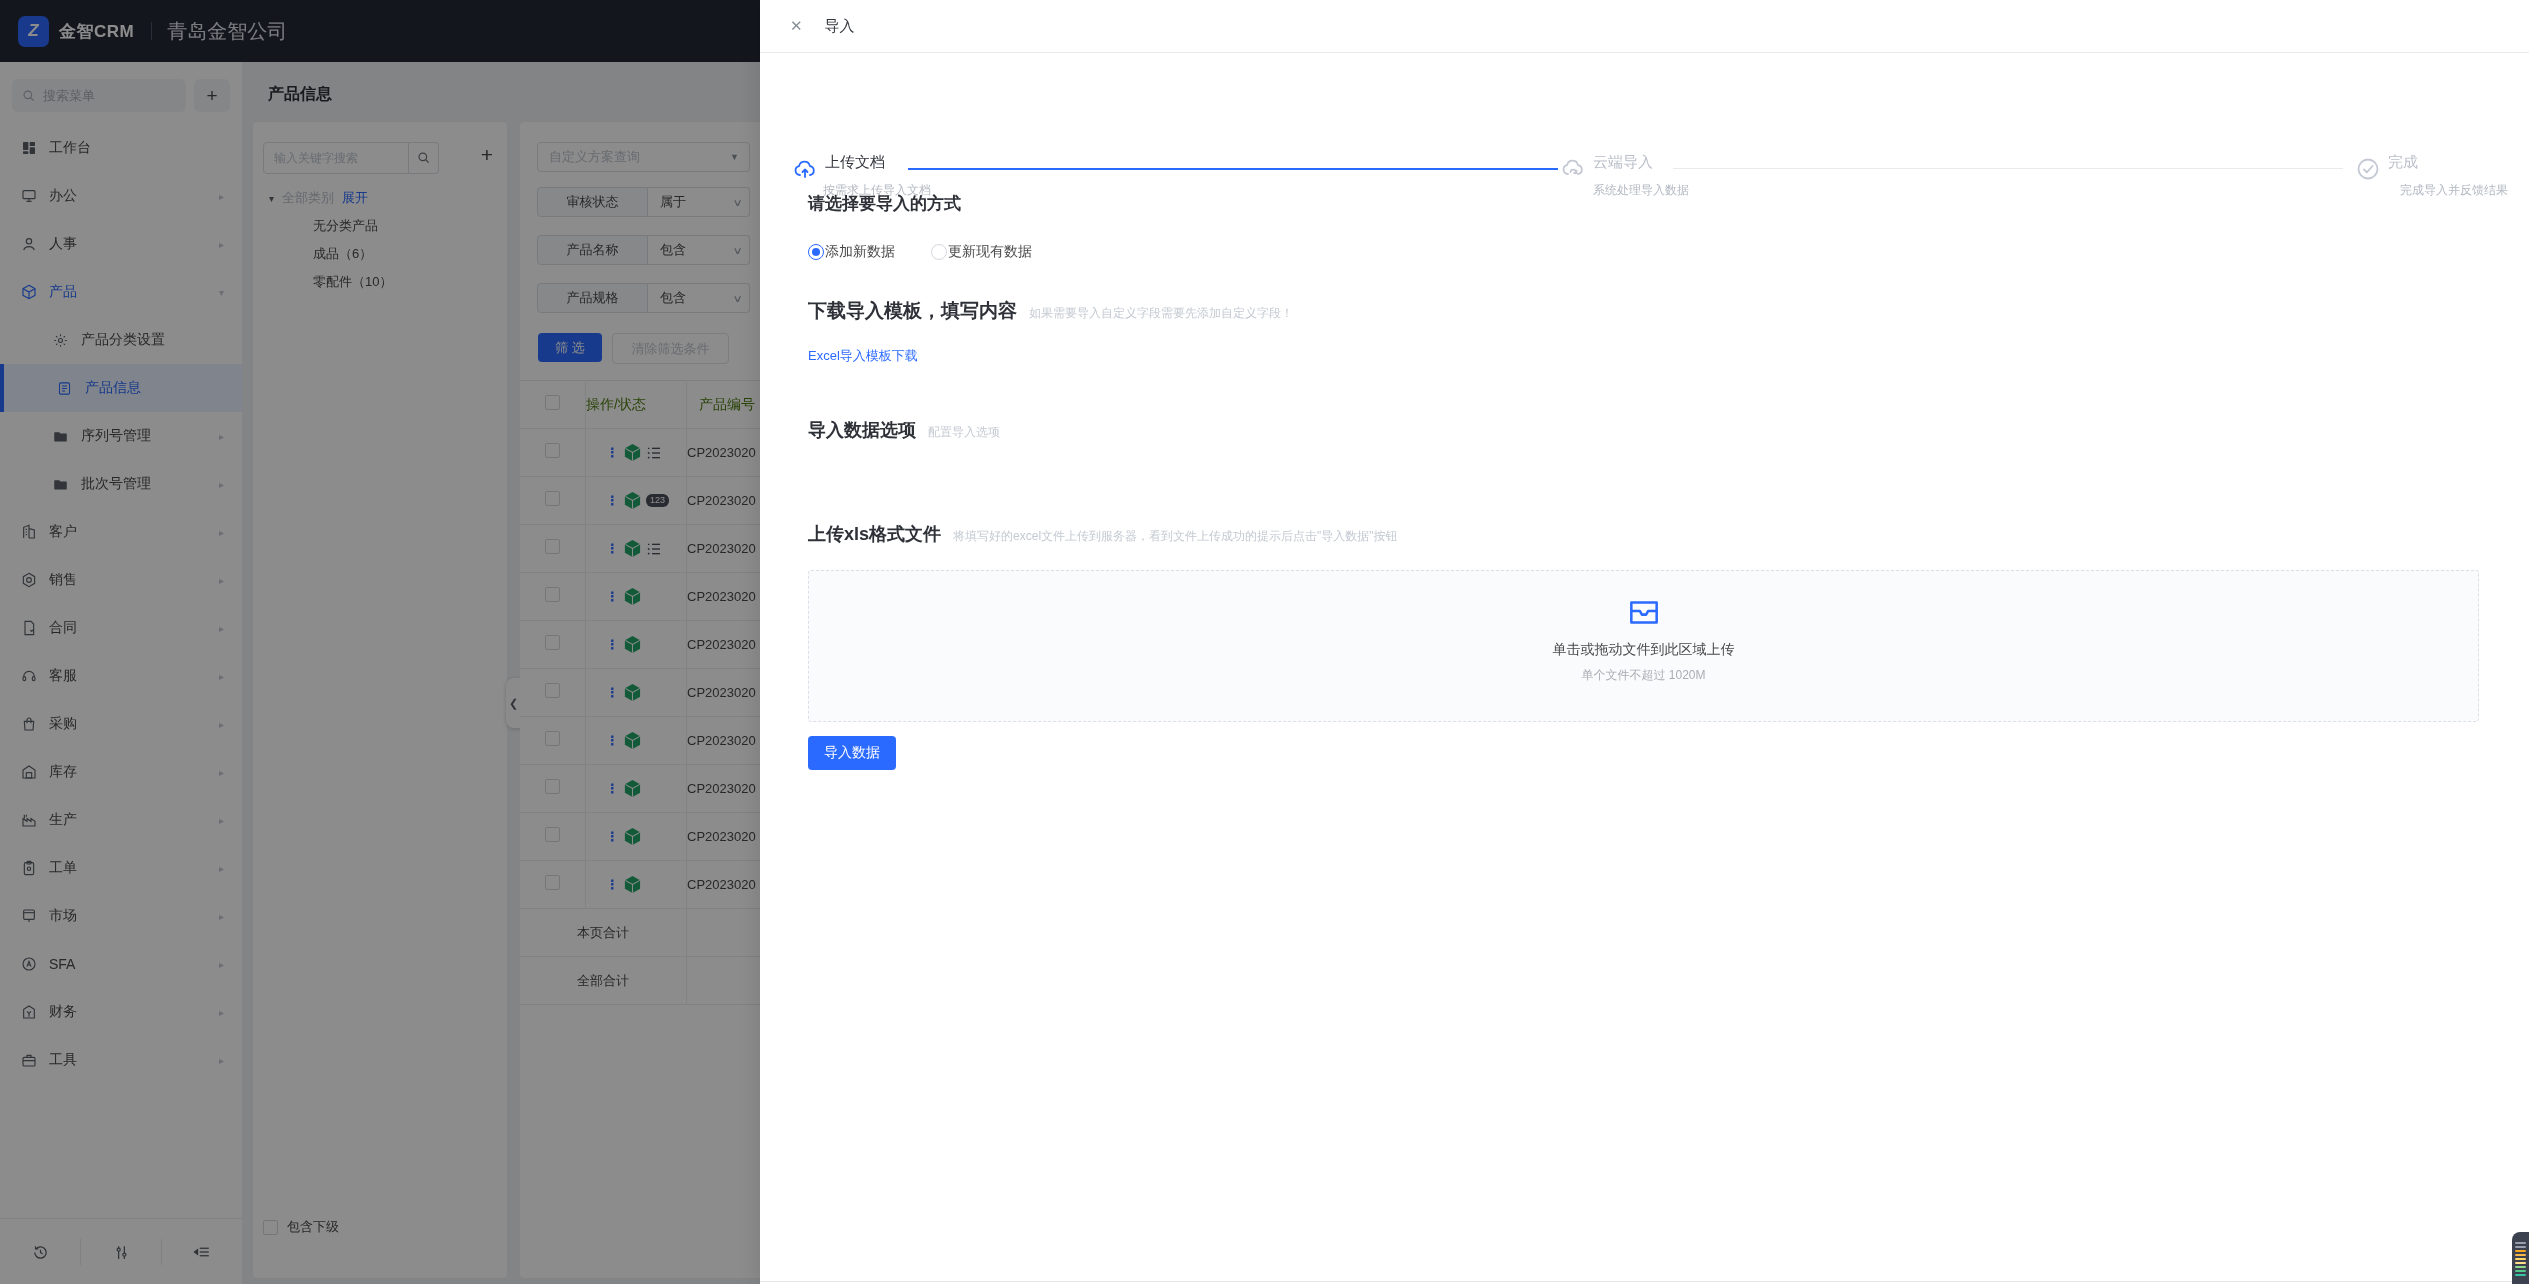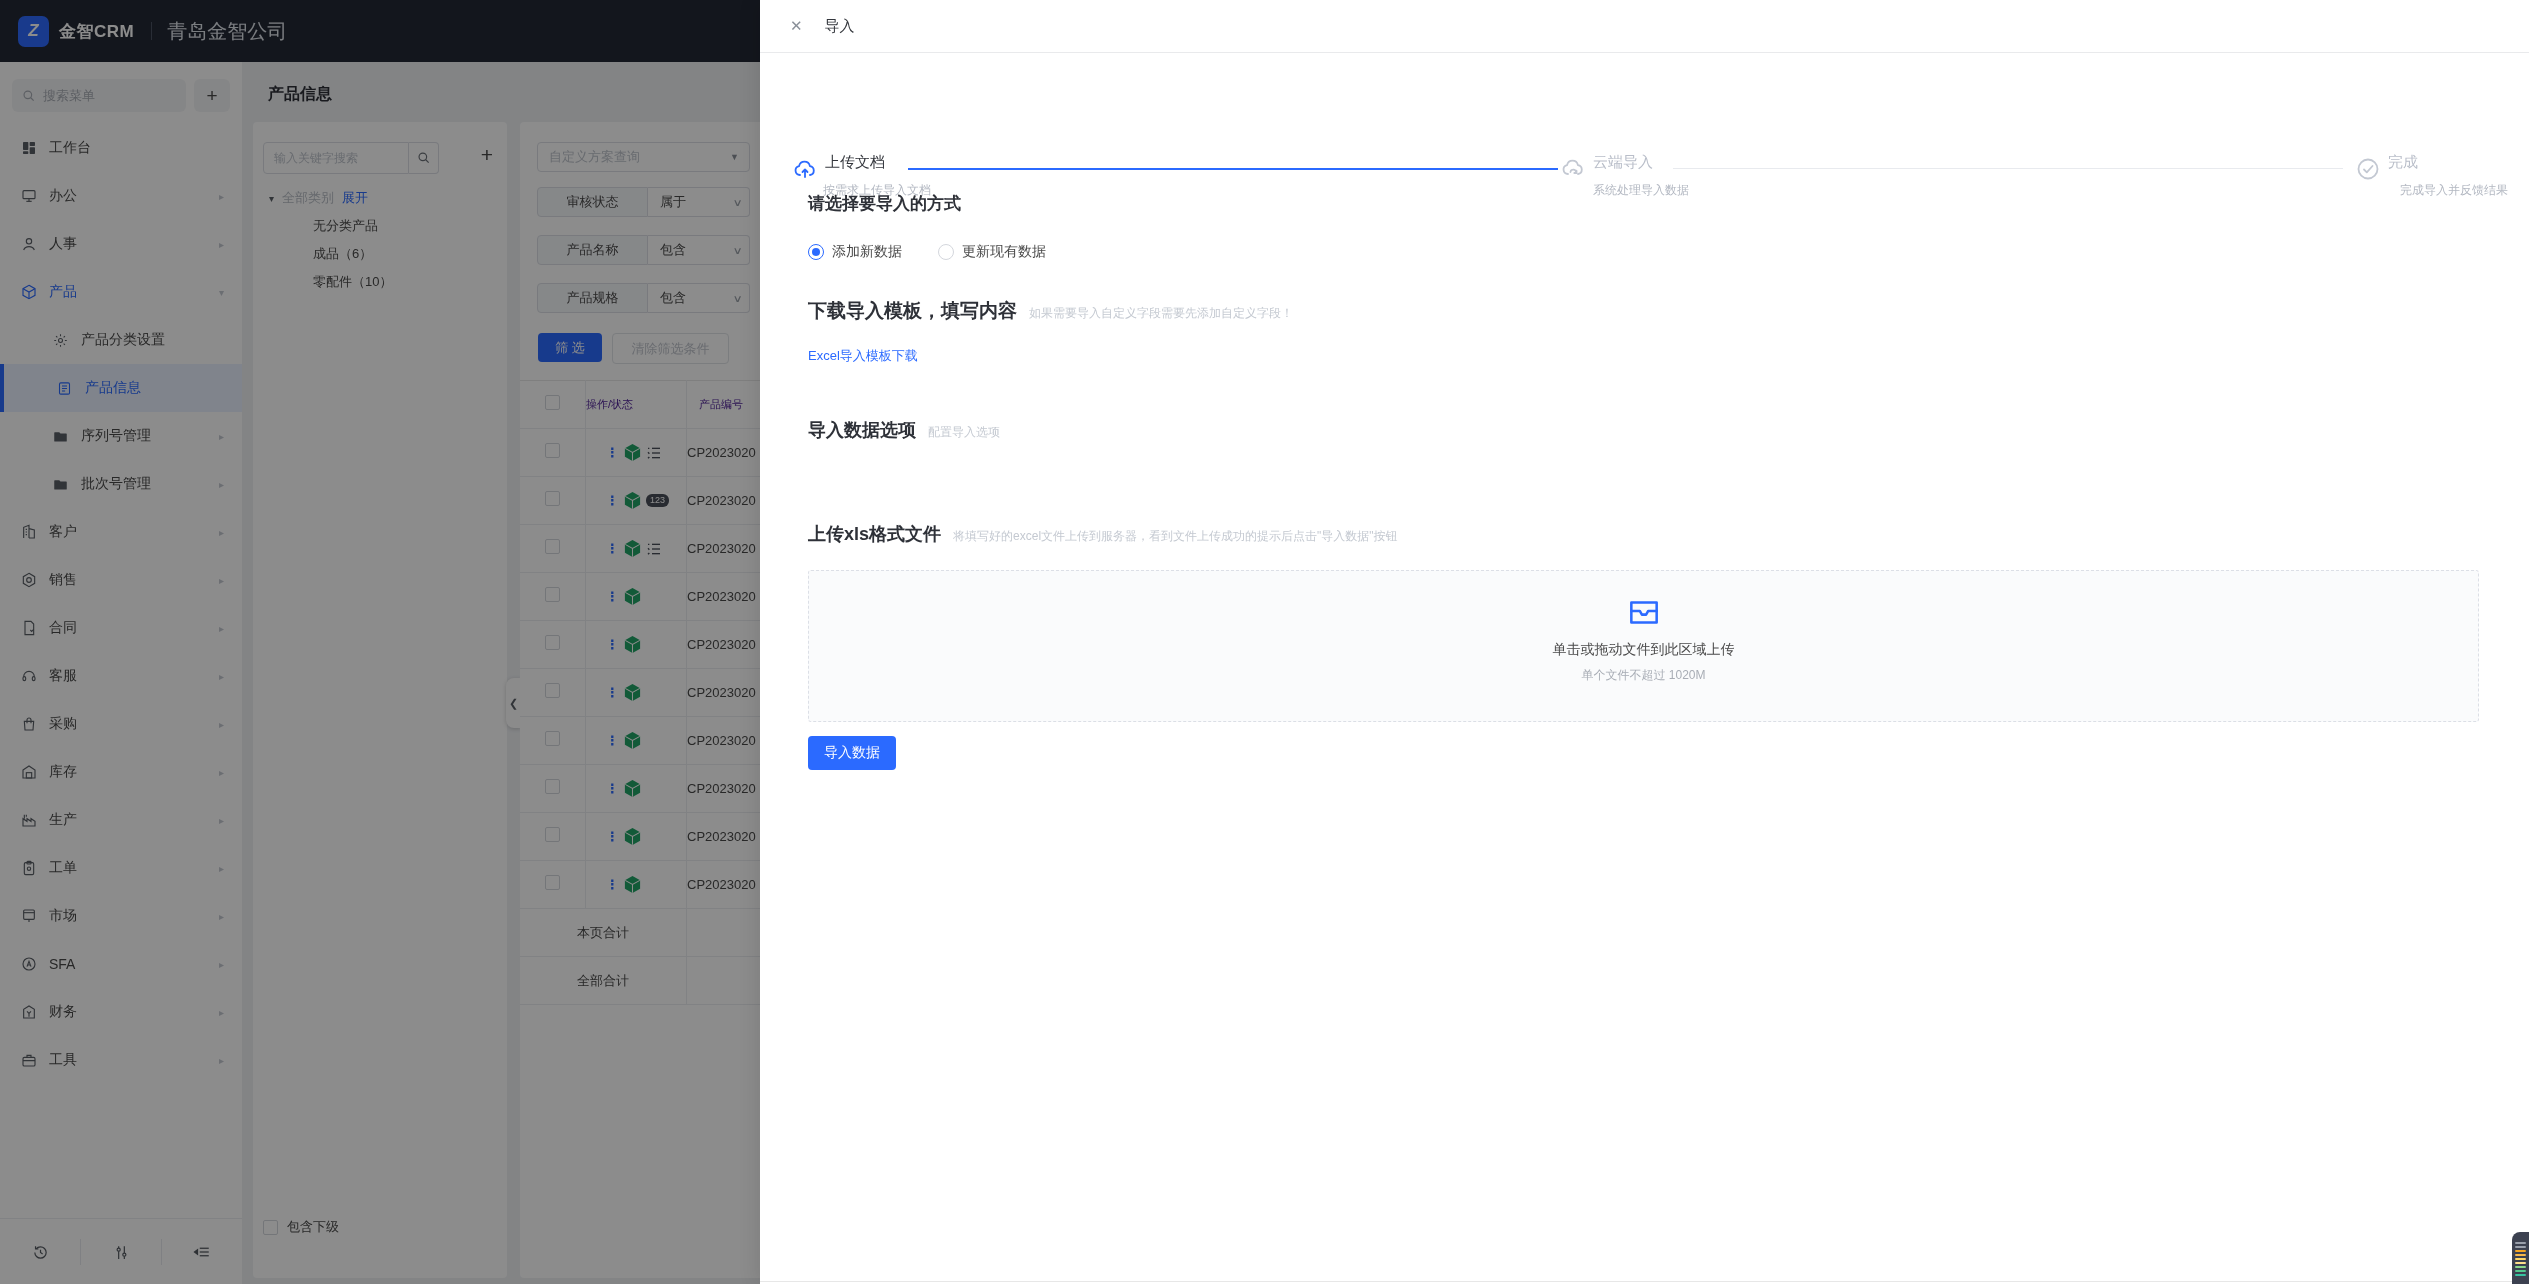--- a/index.html
+++ b/index.html
@@ -60,21 +60,21 @@
   .f-op{width:102px;border:1px solid #dcdfe6;border-left:none;border-radius:0 4px 4px 0;display:flex;align-items:center;justify-content:space-between;padding:0 8px 0 12px;font-size:13px;color:#4a4a4a;box-sizing:border-box;}
   .chev{color:#9aa0a8;font-size:10px;transform:scaleX(1.4);}
   .btn-blue{background:#2b6aff;color:#fff;border:none;border-radius:4px;font-size:13px;}
   .filter-btn{position:absolute;left:18px;top:211px;width:64px;height:29px;display:flex;align-items:center;justify-content:center;}
   .clear-btn{position:absolute;left:92px;top:211px;width:115px;height:29px;background:#fff;border:1px solid #e0e3e8;border-radius:4px;color:#c0c4cc;font-size:13px;display:flex;align-items:center;justify-content:center;}
   table.grid{position:absolute;left:0;top:258px;border-collapse:collapse;width:565px;table-layout:fixed;}
   table.grid td,table.grid th{border-bottom:1px solid #ebedf0;padding:0;height:47px;font-weight:400;}
   th.hcell{border-top:1px solid #e8e8e8;}
   .c1{width:65px;}.c2{width:100px;}.c3{width:400px;}
   .bR{border-right:1px solid #ebedf0;}
-  .hdr-txt{font-size:11px;color:#4c1d95;text-align:left;padding-left:7px;}
+  .hdr-txt{font-size:14px;color:#4d7c0f;text-align:left;padding-left:7px;}
   .code{font-size:13px;color:#4a4a4a;padding-left:12px;}
   .opcell{display:flex;align-items:center;gap:4px;padding-left:20px;}
   .dots{color:#2b6aff;font-weight:700;font-size:13px;letter-spacing:0;}
   .badge123{background:#4a4f59;color:#fff;font-size:9px;border-radius:6px;padding:2px 4px;line-height:1;}
   .total-lbl{text-align:center;padding-right:12px;font-size:13px;color:#4a4a4a;}
   .cellcenter{text-align:center;}
   
   .mask{position:absolute;left:0;top:0;width:2529px;height:1284px;background:rgba(0,0,0,0.45);z-index:50;}
   .drawer{position:absolute;left:760px;top:0;width:1769px;height:1284px;background:#fff;z-index:60;box-shadow:-6px 0 16px rgba(0,0,0,.08);}
   .dw-header{position:absolute;left:0;top:0;width:100%;height:52px;border-bottom:1px solid #e9eaec;display:flex;align-items:center;}
@@ -88,21 +88,21 @@
   .line-blue{background:#2b6aff;}
   .line-gray{background:#e8eaee;height:1px;}
   .sec-h1{position:absolute;left:48px;font-size:17px;font-weight:700;color:#2e3138;}
   .sec-h2{position:absolute;left:48px;font-size:19px;font-weight:700;color:#2e3138;}
   .sec-hint{font-size:12px;color:#c4c9d1;font-weight:400;margin-left:12px;}
   .radio-row{position:absolute;left:48px;top:243px;display:flex;align-items:center;gap:0;font-size:14px;color:#4a4a4a;}
   .radio{width:16px;height:16px;border-radius:50%;box-sizing:border-box;position:relative;flex:none;}
   .radio.on{border:1px solid #2b6aff;}
   .radio.on::after{content:'';position:absolute;left:3px;top:3px;width:8px;height:8px;border-radius:50%;background:#2b6aff;}
   .radio.off{border:1px solid #d4d7dd;}
-  .rlabel{margin-left:8px;}
+  .rlabel{margin-left:1px;}
   .link{position:absolute;left:48px;font-size:13px;color:#2b6aff;}
   .dropzone{position:absolute;left:48px;top:570px;width:1671px;height:152px;background:#fafbfc;border:1px dashed #dcdfe6;border-radius:3px;box-sizing:border-box;text-align:center;}
   .dz-icon{margin-top:22px;}
   .dz-text{font-size:14px;color:#4a4a4a;margin-top:10px;}
   .dz-hint{font-size:12px;color:#a8adb5;margin-top:8px;}
   .submit-btn{position:absolute;left:48px;top:736px;width:88px;height:34px;display:flex;align-items:center;justify-content:center;font-size:14px;}
   .dw-bottomline{position:absolute;left:0;top:1281px;width:100%;height:1px;background:#e7e7e7;}
   
   .ext-widget{position:absolute;right:0;bottom:0;width:17px;height:52px;background:#3c4150;border-radius:8px 0 0 0;z-index:70;padding-top:8px;box-sizing:border-box;}
   .ext-widget i{display:block;height:2px;margin:2px 3px;border-radius:1px;}

